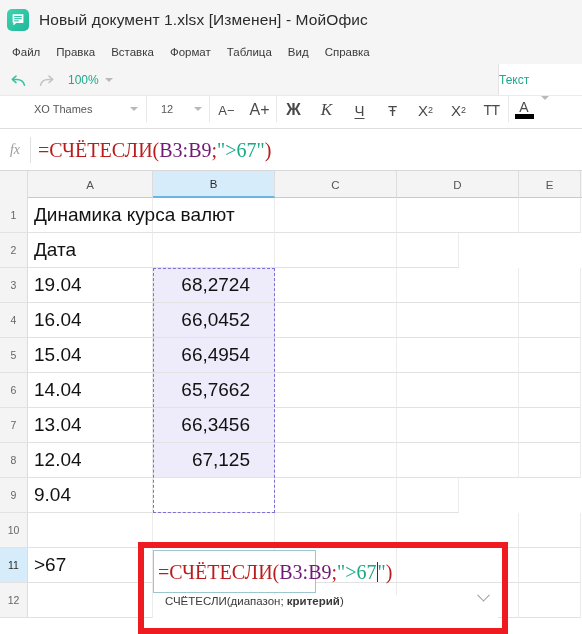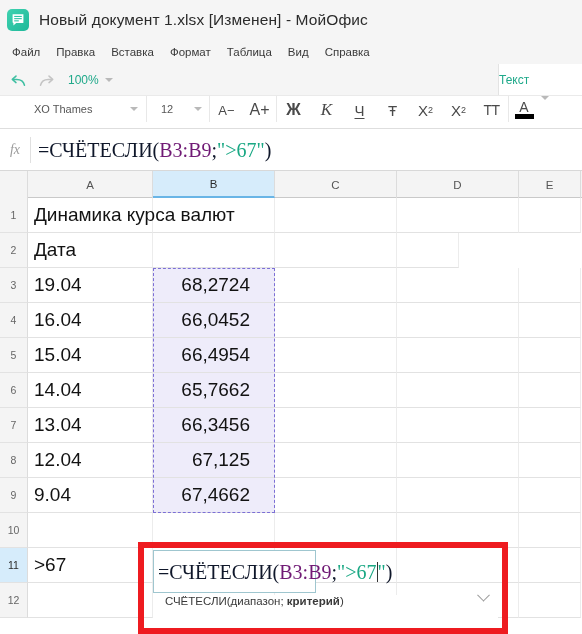--- a/index.html
+++ b/index.html
@@ -135,21 +135,21 @@
   }
   .fb-divider { width: 1px; height: 26px; background: #e0e0e0; }
   .formula-text {
     padding-left: 7px;
     font-family: "Liberation Serif", serif;
     font-size: 20px; color: #111111; white-space: nowrap;
     line-height: 1;
   }
   .tok-ref { color: #701a75; }
   .tok-str { color: #1aa884; }
-  .tok-punct { color: #0f172a; }
+  .tok-punct { color: #b91c1c; }
 
   
   .grid {
     position: absolute; left: 0; top: 171px;
     width: 582px; height: 463px;
     background: #ffffff;
     overflow: hidden;
   }
   .colhdr-row {
     position: absolute; left: 0; top: 0; width: 582px; height: 27px;
@@ -426,21 +426,20 @@
         <div class="cell" style="width:125px">12.04</div>
         <div class="cell num selfill" style="width:122px">67,125</div>
         <div class="cell" style="width:122px"></div>
         <div class="cell" style="width:122px"></div>
         <div class="cell" style="width:62px"></div>
       </div>
 
       <div class="row">
         <div class="rowhdr">9</div>
         <div class="cell" style="width:125px">9.04</div>
-        <div class="cell num selfill" style="width:122px">67,4662</div>
         <div class="cell" style="width:122px"></div>
         <div class="cell" style="width:122px"></div>
         <div class="cell" style="width:62px"></div>
       </div>
 
       <div class="row">
         <div class="rowhdr">10</div>
         <div class="cell" style="width:125px"></div>
         <div class="cell" style="width:122px"></div>
         <div class="cell" style="width:122px"></div>

